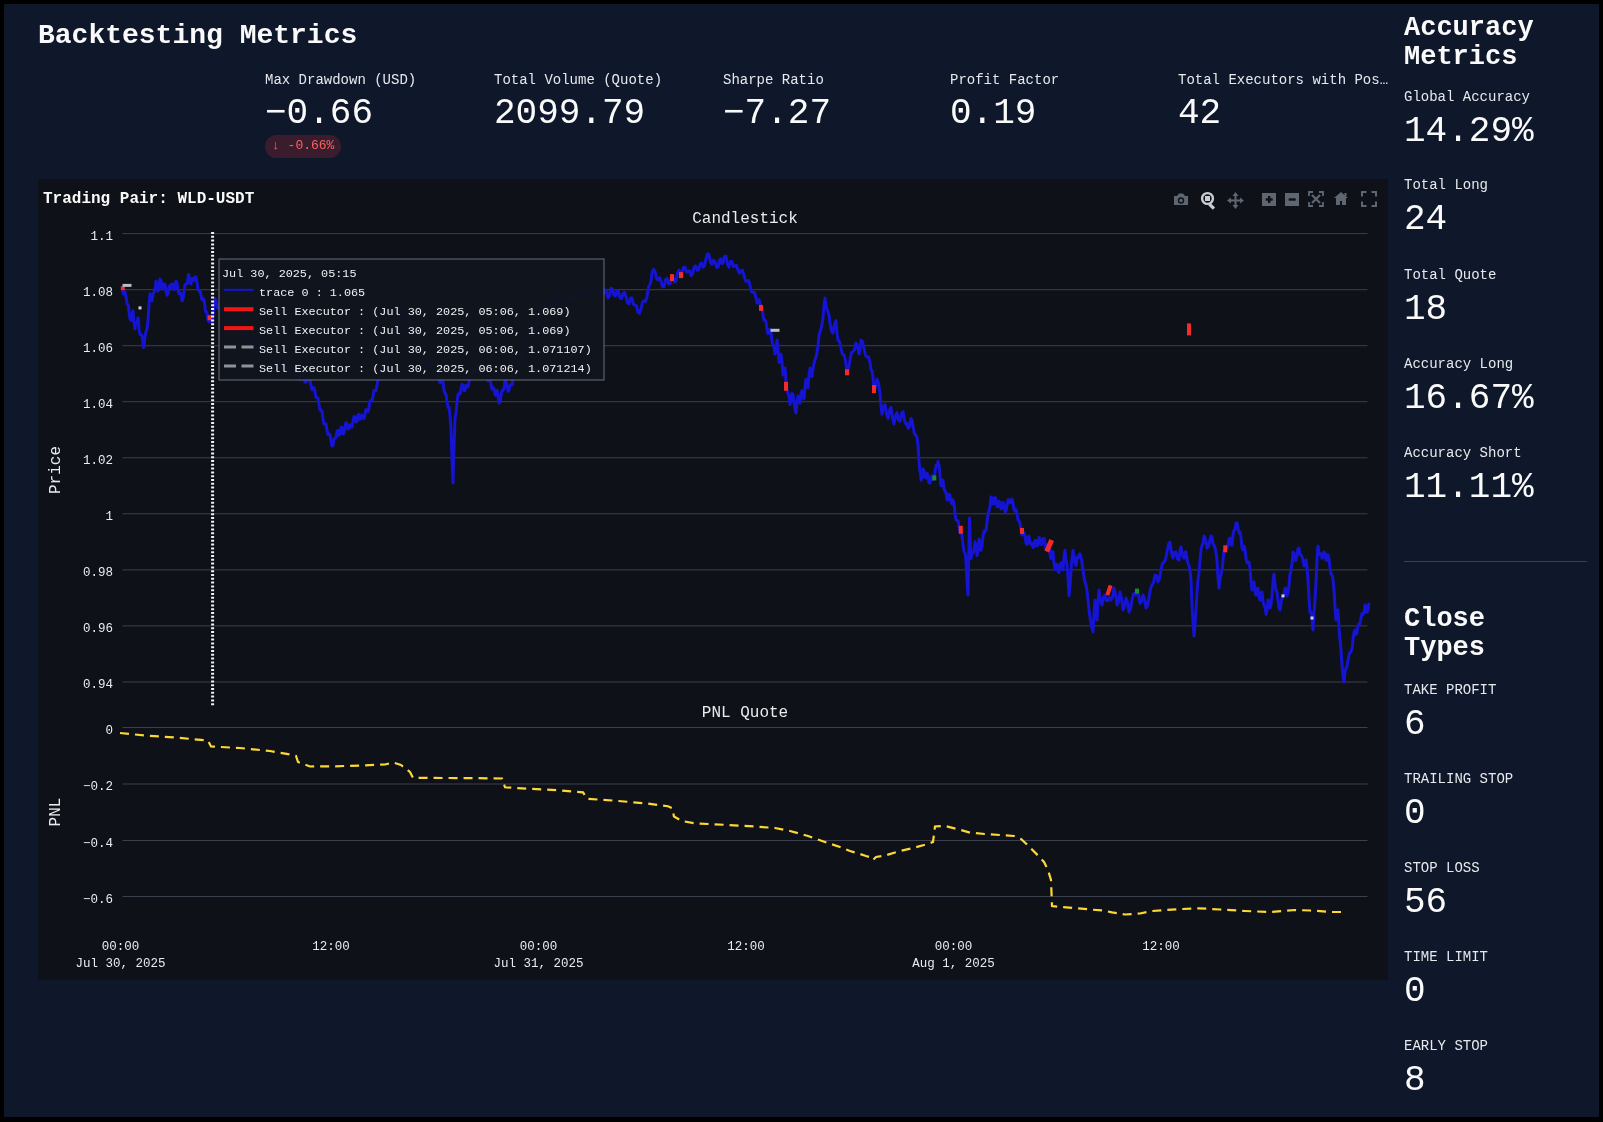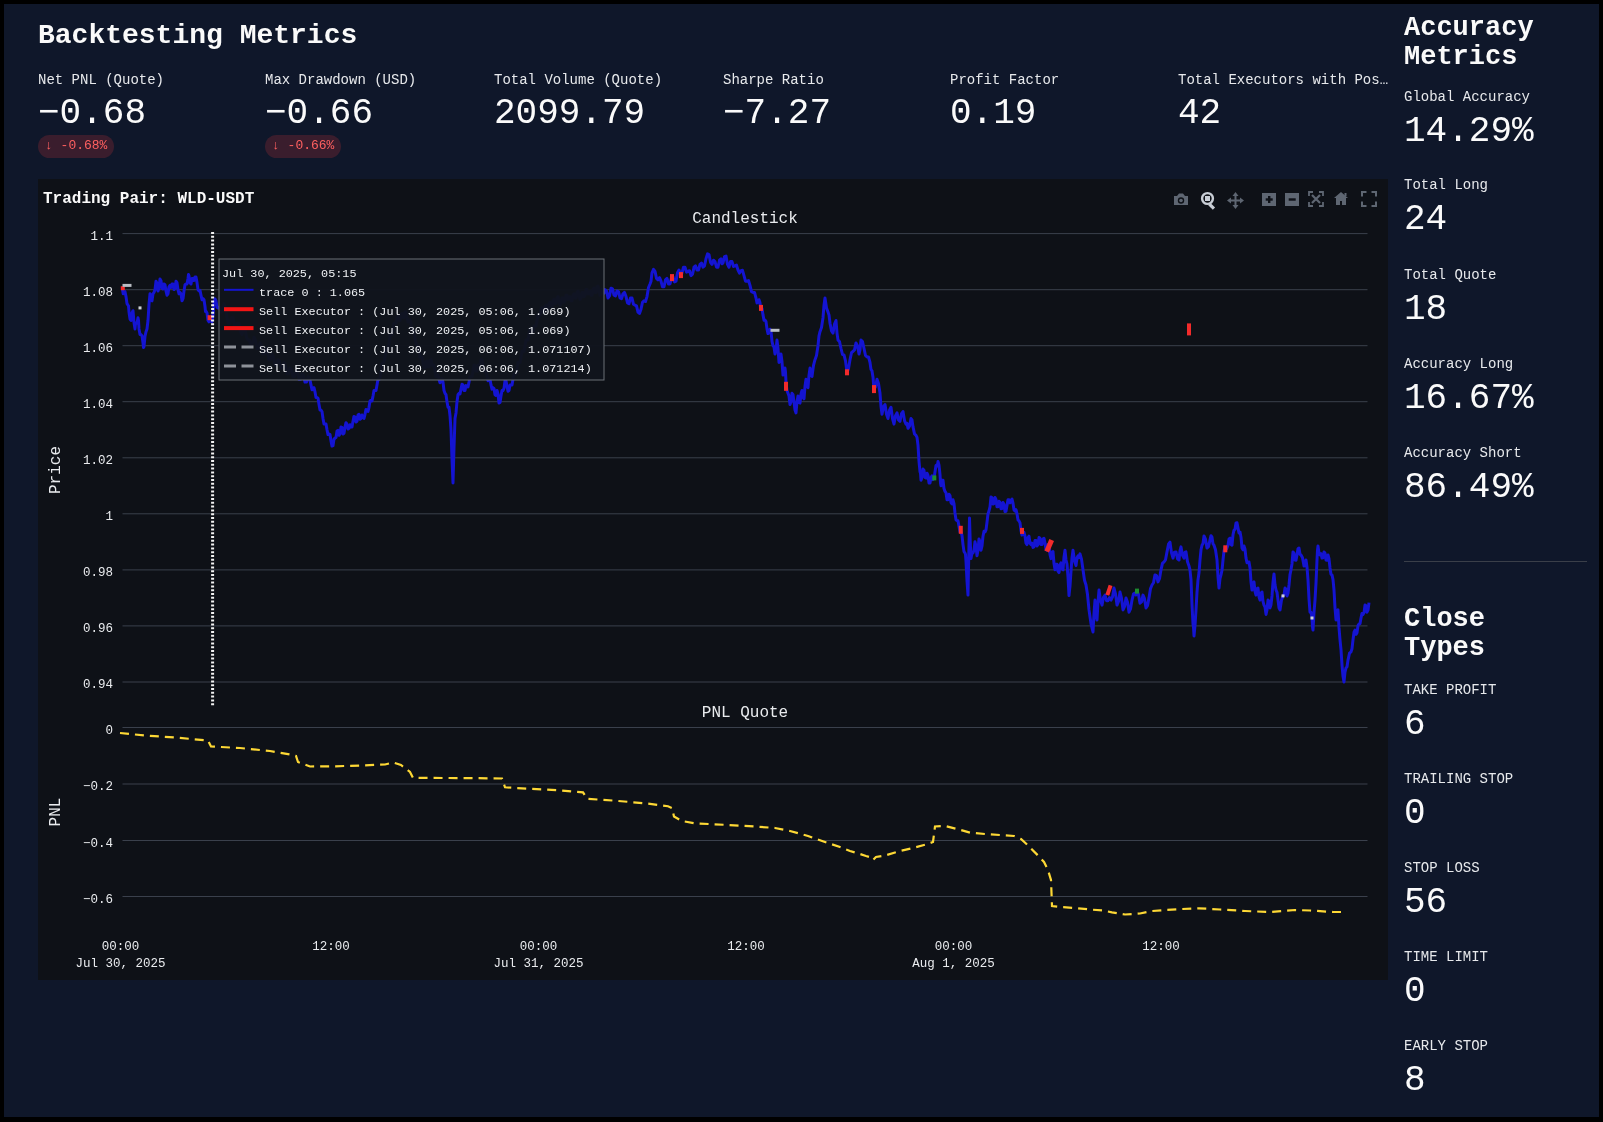--- a/index.html
+++ b/index.html
@@ -14,23 +14,20 @@
 .sidebar{position:absolute;left:1400px;top:0;width:194px;height:857px}
 .shead{position:absolute;left:0px;font:bold 27px "Liberation Mono",monospace;color:#fafafa;line-height:29px}
 .sitem{position:absolute;left:0px}
 .slabel{font-size:14px;color:#e7e9ec;margin-bottom:8px;white-space:nowrap}
 .sval{font-size:36px;color:#fafafa;line-height:38px}
 .shr{position:absolute;left:0px;width:183px;border-top:1px solid #3a3f49}
 </style></head>
 <body>
 <div class="page">
 <h1 class="title">Backtesting Metrics</h1>
-<div class="met" style="left:34px">
-<div class="mlabel">Net PNL (Quote)</div>
-<div class="mval">−0.68</div><div class="badge">↓ -0.68%</div></div>
     <div class="met" style="left:261px">
 <div class="mlabel">Max Drawdown (USD)</div>
 <div class="mval">−0.66</div><div class="badge">↓ -0.66%</div></div>
     <div class="met" style="left:490px">
 <div class="mlabel">Total Volume (Quote)</div>
 <div class="mval">2099.79</div>
     </div>
     <div class="met" style="left:719px">
 <div class="mlabel">Sharpe Ratio</div>
 <div class="mval">−7.27</div>
@@ -179,21 +176,21 @@
 <div class="sitem" style="top:263px">
         <div class="slabel">Total Quote</div>
         <div class="sval">18</div>
       </div>
 <div class="sitem" style="top:352px">
         <div class="slabel">Accuracy Long</div>
         <div class="sval">16.67%</div>
       </div>
 <div class="sitem" style="top:441px">
         <div class="slabel">Accuracy Short</div>
-        <div class="sval">86.49%</div>
+        <div class="sval">11.11%</div>
       </div>
 <div class="shr" style="top:557px"></div>
 <div class="shead" style="top:601px">Close<br>Types</div>
 <div class="sitem" style="top:678px">
         <div class="slabel">TAKE PROFIT</div>
         <div class="sval">6</div>
       </div>
 <div class="sitem" style="top:767px">
         <div class="slabel">TRAILING STOP</div>
         <div class="sval">0</div>

